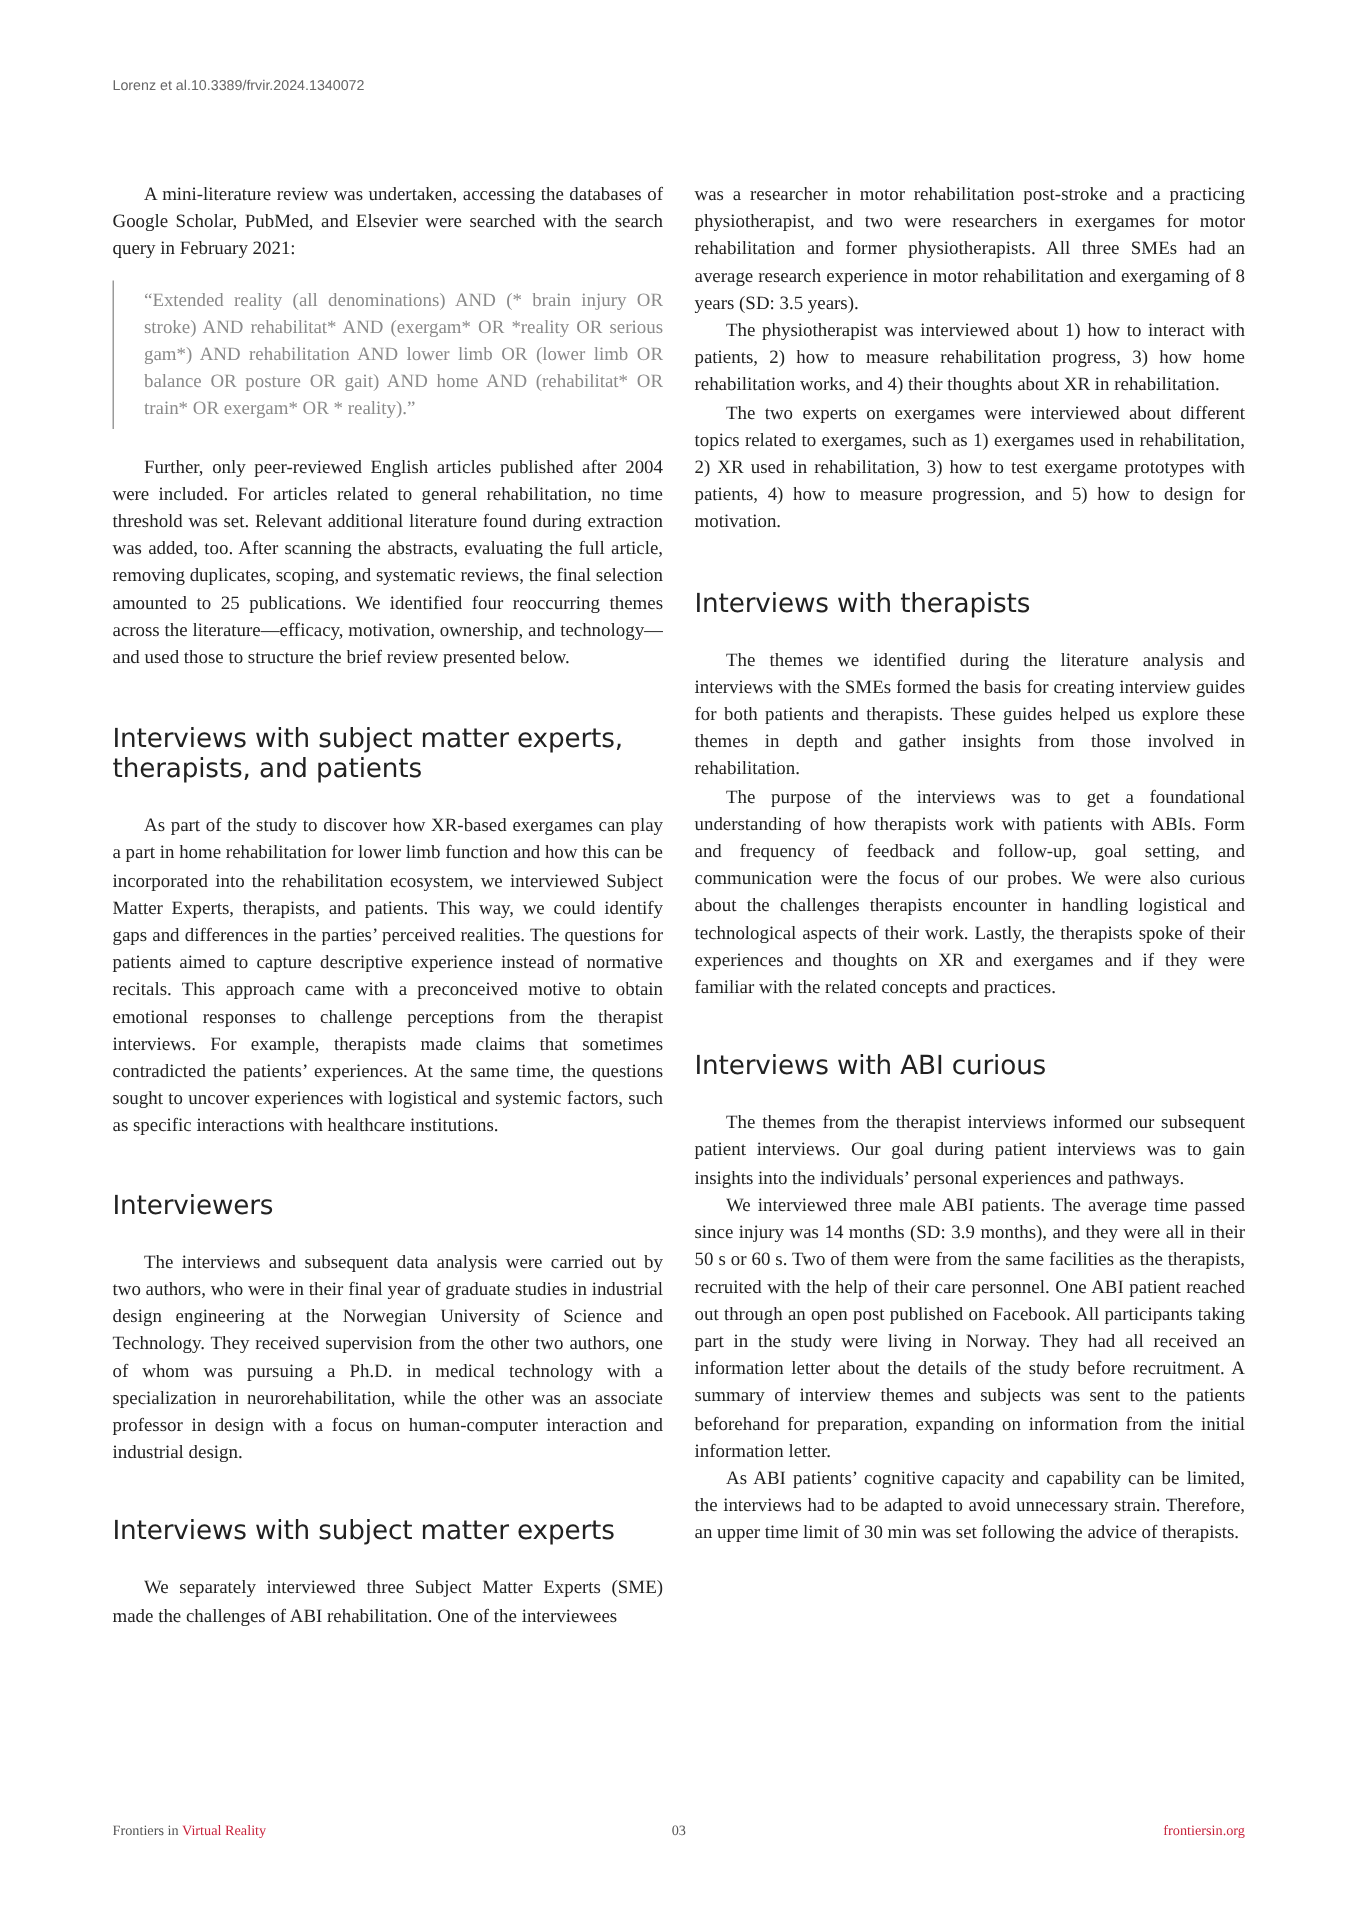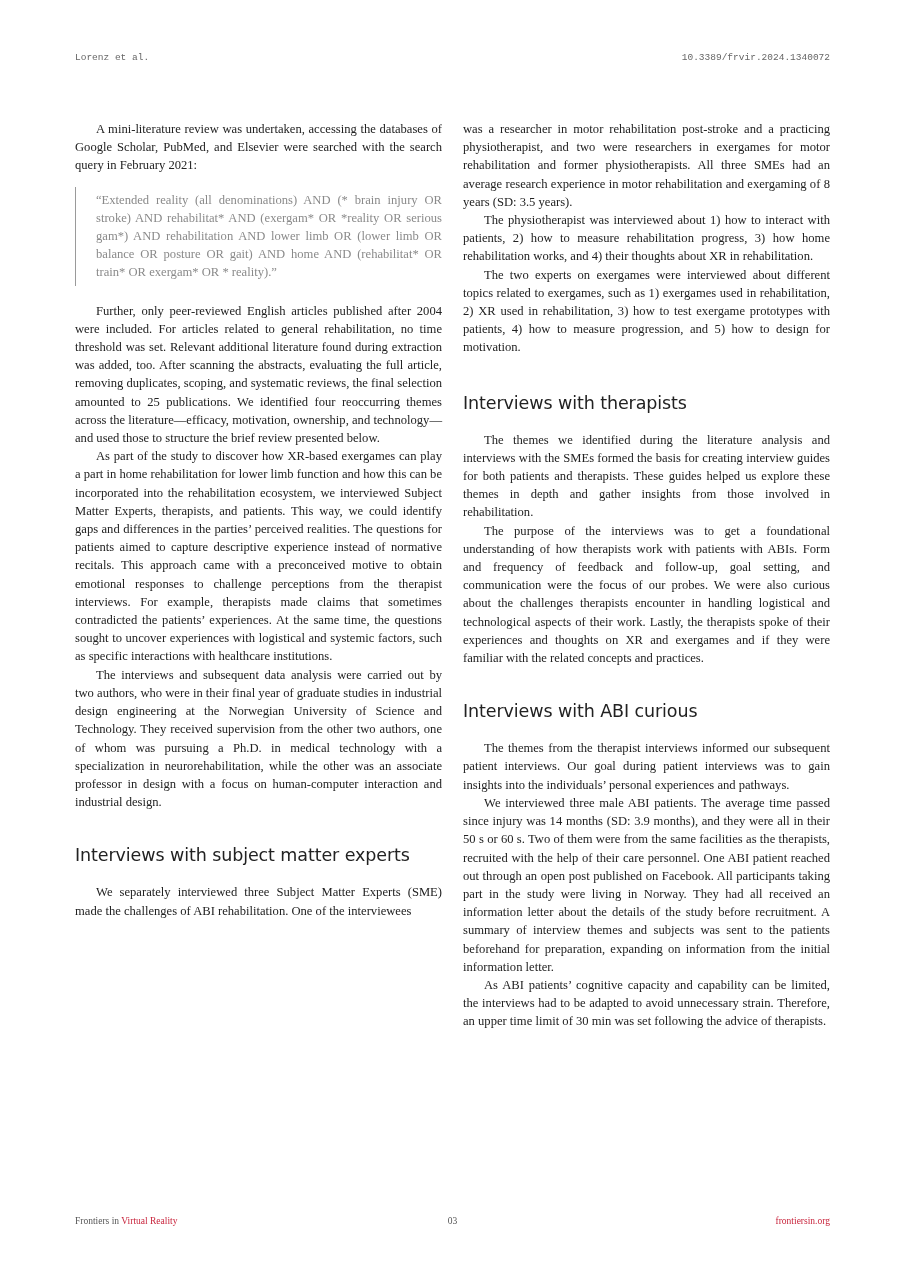--- a/index.html
+++ b/index.html
@@ -3,23 +3,23 @@
   <meta charset="utf-8">
   <style>
     html, body { margin: 0; padding: 0; background: #ffffff; }
     body {
       width: 905px; height: 1280px; position: relative; overflow: hidden;
       font-family: "Liberation Serif", "DejaVu Serif", serif;
       color: #222222;
     }
     .running-head {
       position: absolute; top: 52px; left: 75px; right: 75px;
-      font-family: Liberation Mono, monospace;
+      font-family: Liberation Sans, sans-serif;
       font-size: 9.5px; color: #666666;
-      display: flex; justify-content: space-between;
+      display: flex; 
     }
     .col {
       position: absolute; top: 120px; width: 367px;
       font-size: 12.6px; line-height: 18.2px;
     }
     .col.left { left: 75px; }
     .col.right { left: 463px; }
     p { margin: 0; text-align: justify; text-indent: 21px; hyphens: manual; }
     p.noindent { text-indent: 0; }
     .cite { color: #c8243c; }
@@ -52,22 +52,24 @@
   <span>10.3389/frvir.2024.1340072</span>
 </div>
 
 <div class="col left">
   <p>A mini-literature review was undertaken, accessing the databases of Google Scholar, PubMed, and Elsevier were searched with the search query in February 2021:</p>
   <blockquote>
     <p>“Extended reality (all denominations) AND (* brain injury OR stroke) AND rehabilitat* AND (exergam* OR *reality OR serious gam*) AND rehabilitation AND lower limb OR (lower limb OR balance OR posture OR gait) AND home AND (rehabilitat* OR train* OR exergam* OR * reality).”</p>
   </blockquote>
   <p>Further, only peer-reviewed English articles published after 2004 were included. For articles related to general rehabilitation, no time threshold was set. Relevant additional literature found during extraction was added, too. After scanning the abstracts, evaluating the full article, removing duplicates, scoping, and systematic reviews, the final selection amounted to 25 publications. We identified four reoccurring themes across the literature—efficacy, motivation, ownership, and technology—and used those to structure the brief review presented below.</p>
 
+  <h2 class="sec" style="margin-top:36px;">Interviews with subject matter experts, therapists, and patients</h2>
   <p>As part of the study to discover how XR-based exergames can play a part in home rehabilitation for lower limb function and how this can be incorporated into the rehabilitation ecosystem, we interviewed Subject Matter Experts, therapists, and patients. This way, we could identify gaps and differences in the parties’ perceived realities. The questions for patients aimed to capture descriptive experience instead of normative recitals. This approach came with a preconceived motive to obtain emotional responses to challenge perceptions from the therapist interviews. For example, therapists made claims that sometimes contradicted the patients’ experiences. At the same time, the questions sought to uncover experiences with logistical and systemic factors, such as specific interactions with healthcare institutions.</p>
 
+  <h2 class="sec">Interviewers</h2>
   <p>The interviews and subsequent data analysis were carried out by two authors, who were in their final year of graduate studies in industrial design engineering at the Norwegian University of Science and Technology. They received supervision from the other two authors, one of whom was pursuing a Ph.D. in medical technology with a specialization in neurorehabilitation, while the other was an associate professor in design with a focus on human-computer interaction and industrial design.</p>
 
   <h2 class="sec">Interviews with subject matter experts</h2>
   <p>We separately interviewed three Subject Matter Experts (SME) made the challenges of ABI rehabilitation. One of the interviewees</p>
 </div>
 
 <div class="col right">
   <p class="noindent">was a researcher in motor rehabilitation post-stroke and a practicing physiotherapist, and two were researchers in exergames for motor rehabilitation and former physiotherapists. All three SMEs had an average research experience in motor rehabilitation and exergaming of 8 years (SD: 3.5 years).</p>
   <p>The physiotherapist was interviewed about 1) how to interact with patients, 2) how to measure rehabilitation progress, 3) how home rehabilitation works, and 4) their thoughts about XR in rehabilitation.</p>
   <p>The two experts on exergames were interviewed about different topics related to exergames, such as 1) exergames used in rehabilitation, 2) XR used in rehabilitation, 3) how to test exergame prototypes with patients, 4) how to measure progression, and 5) how to design for motivation.</p>

